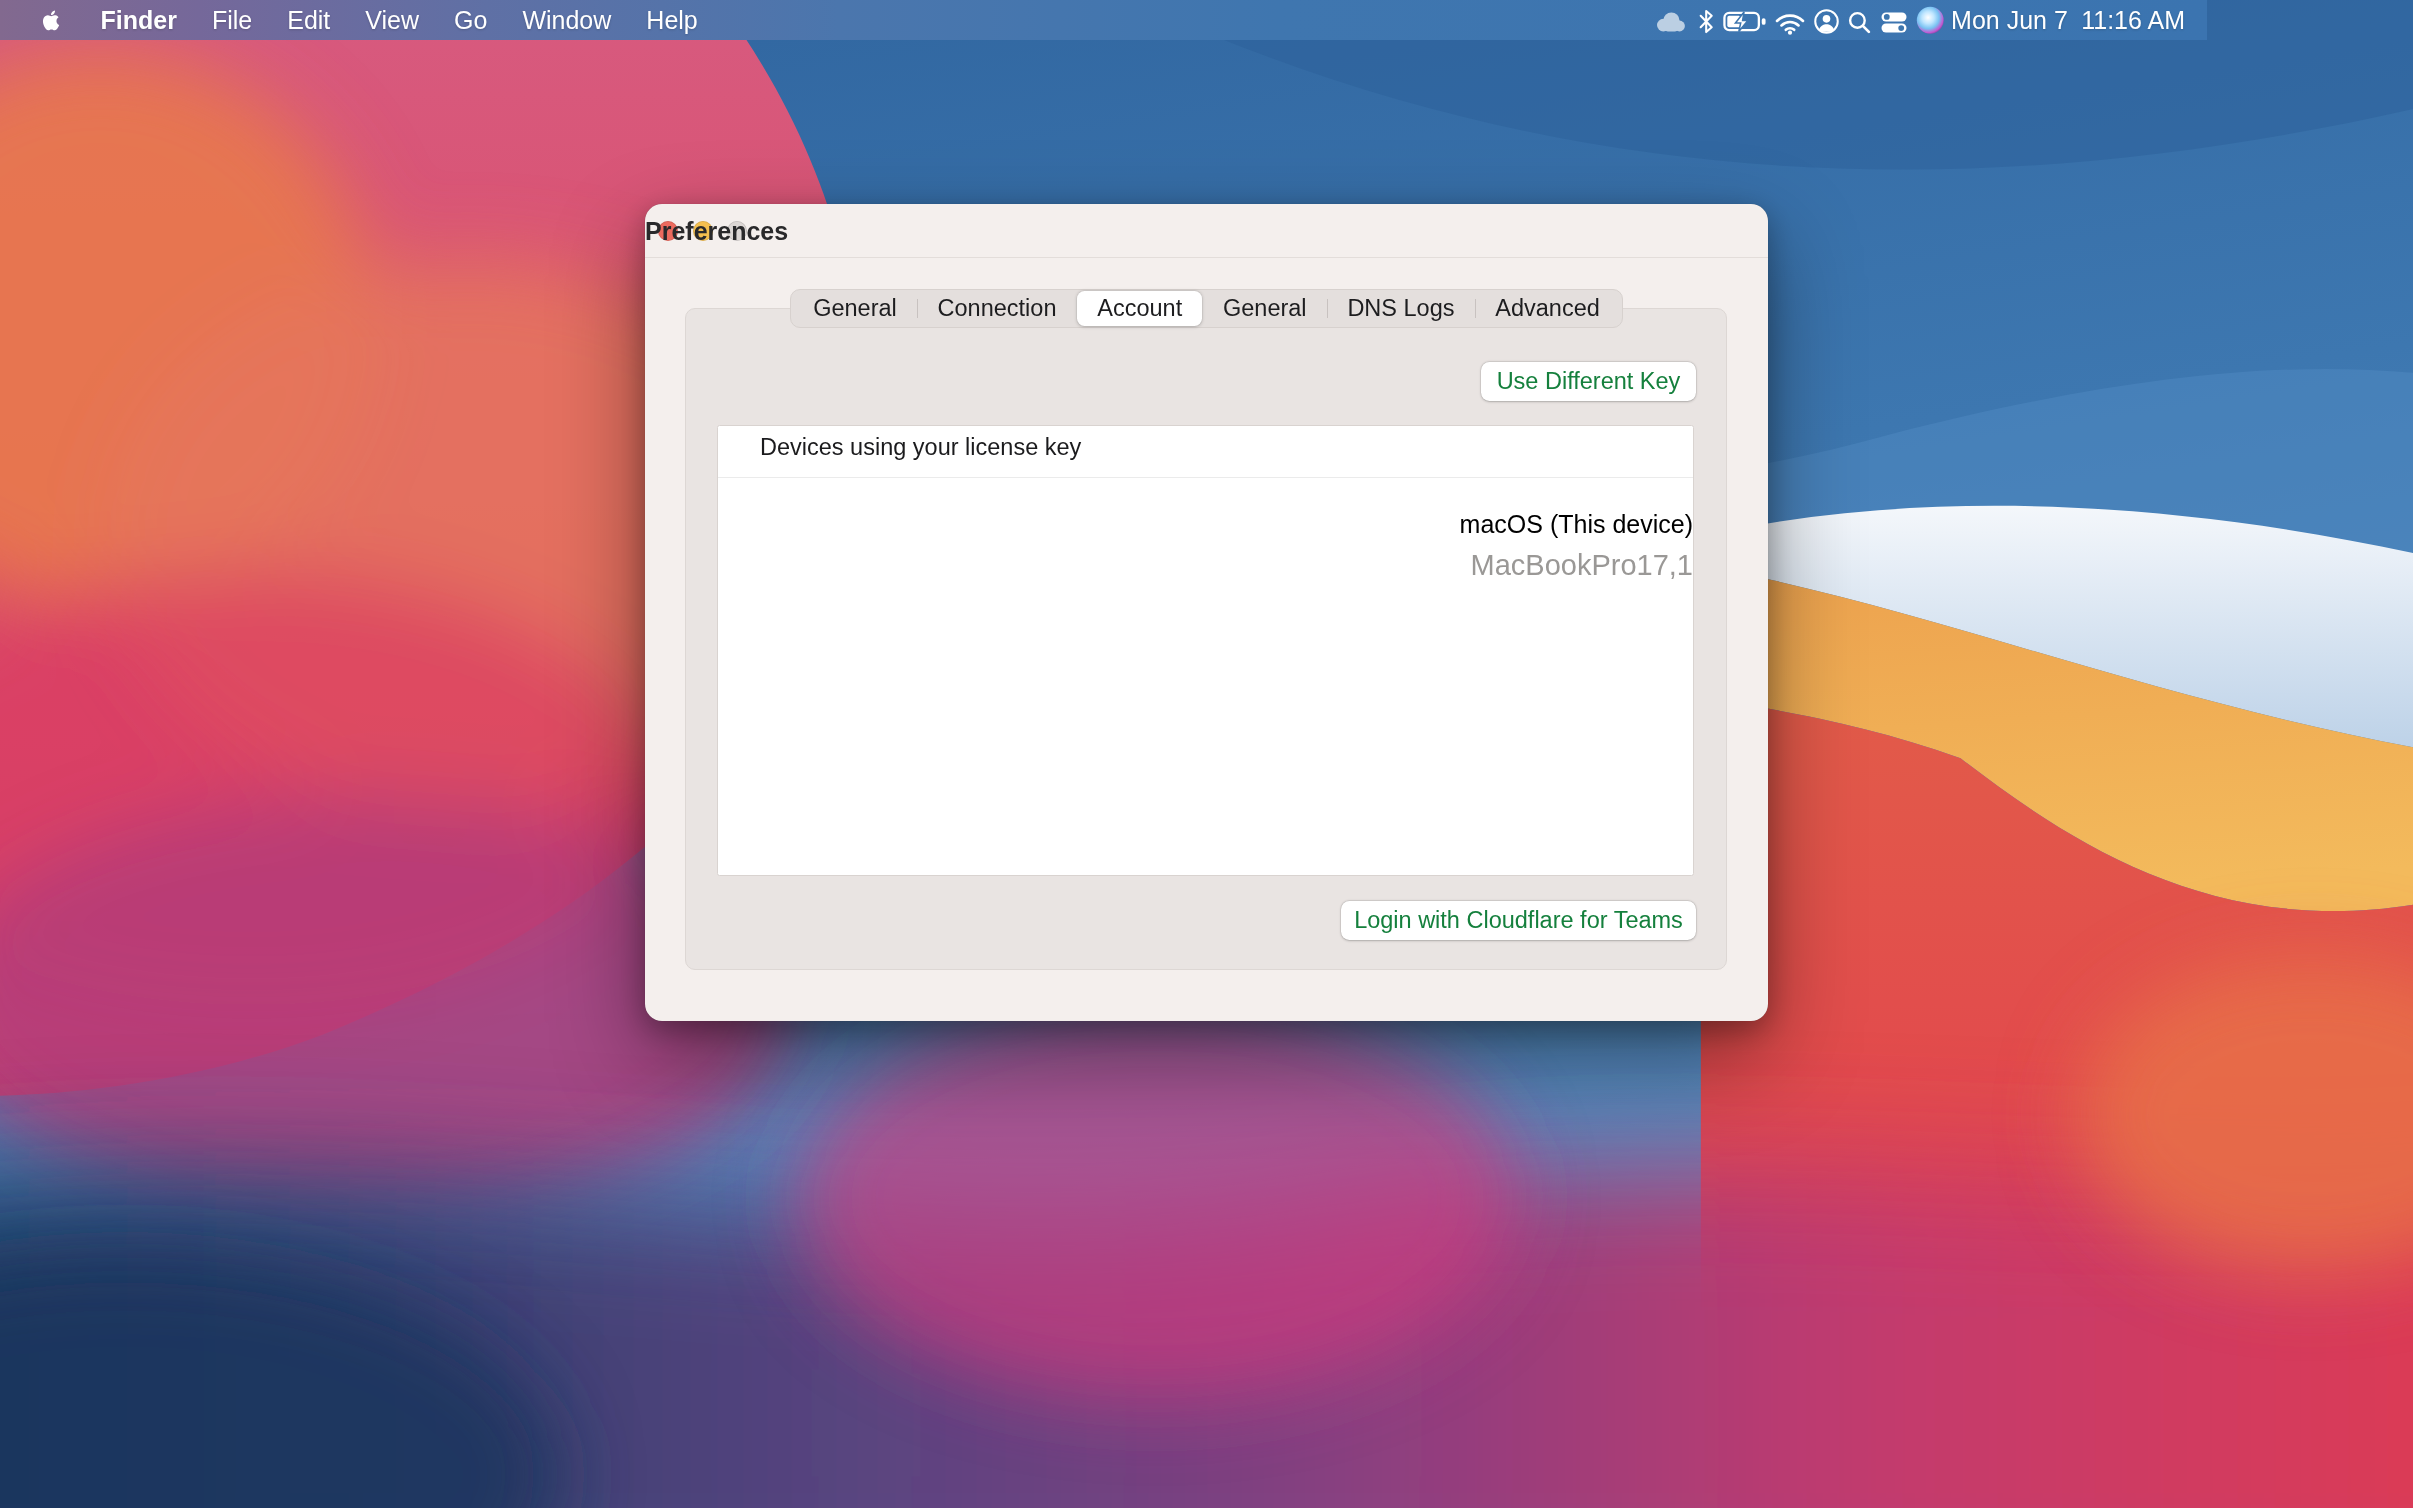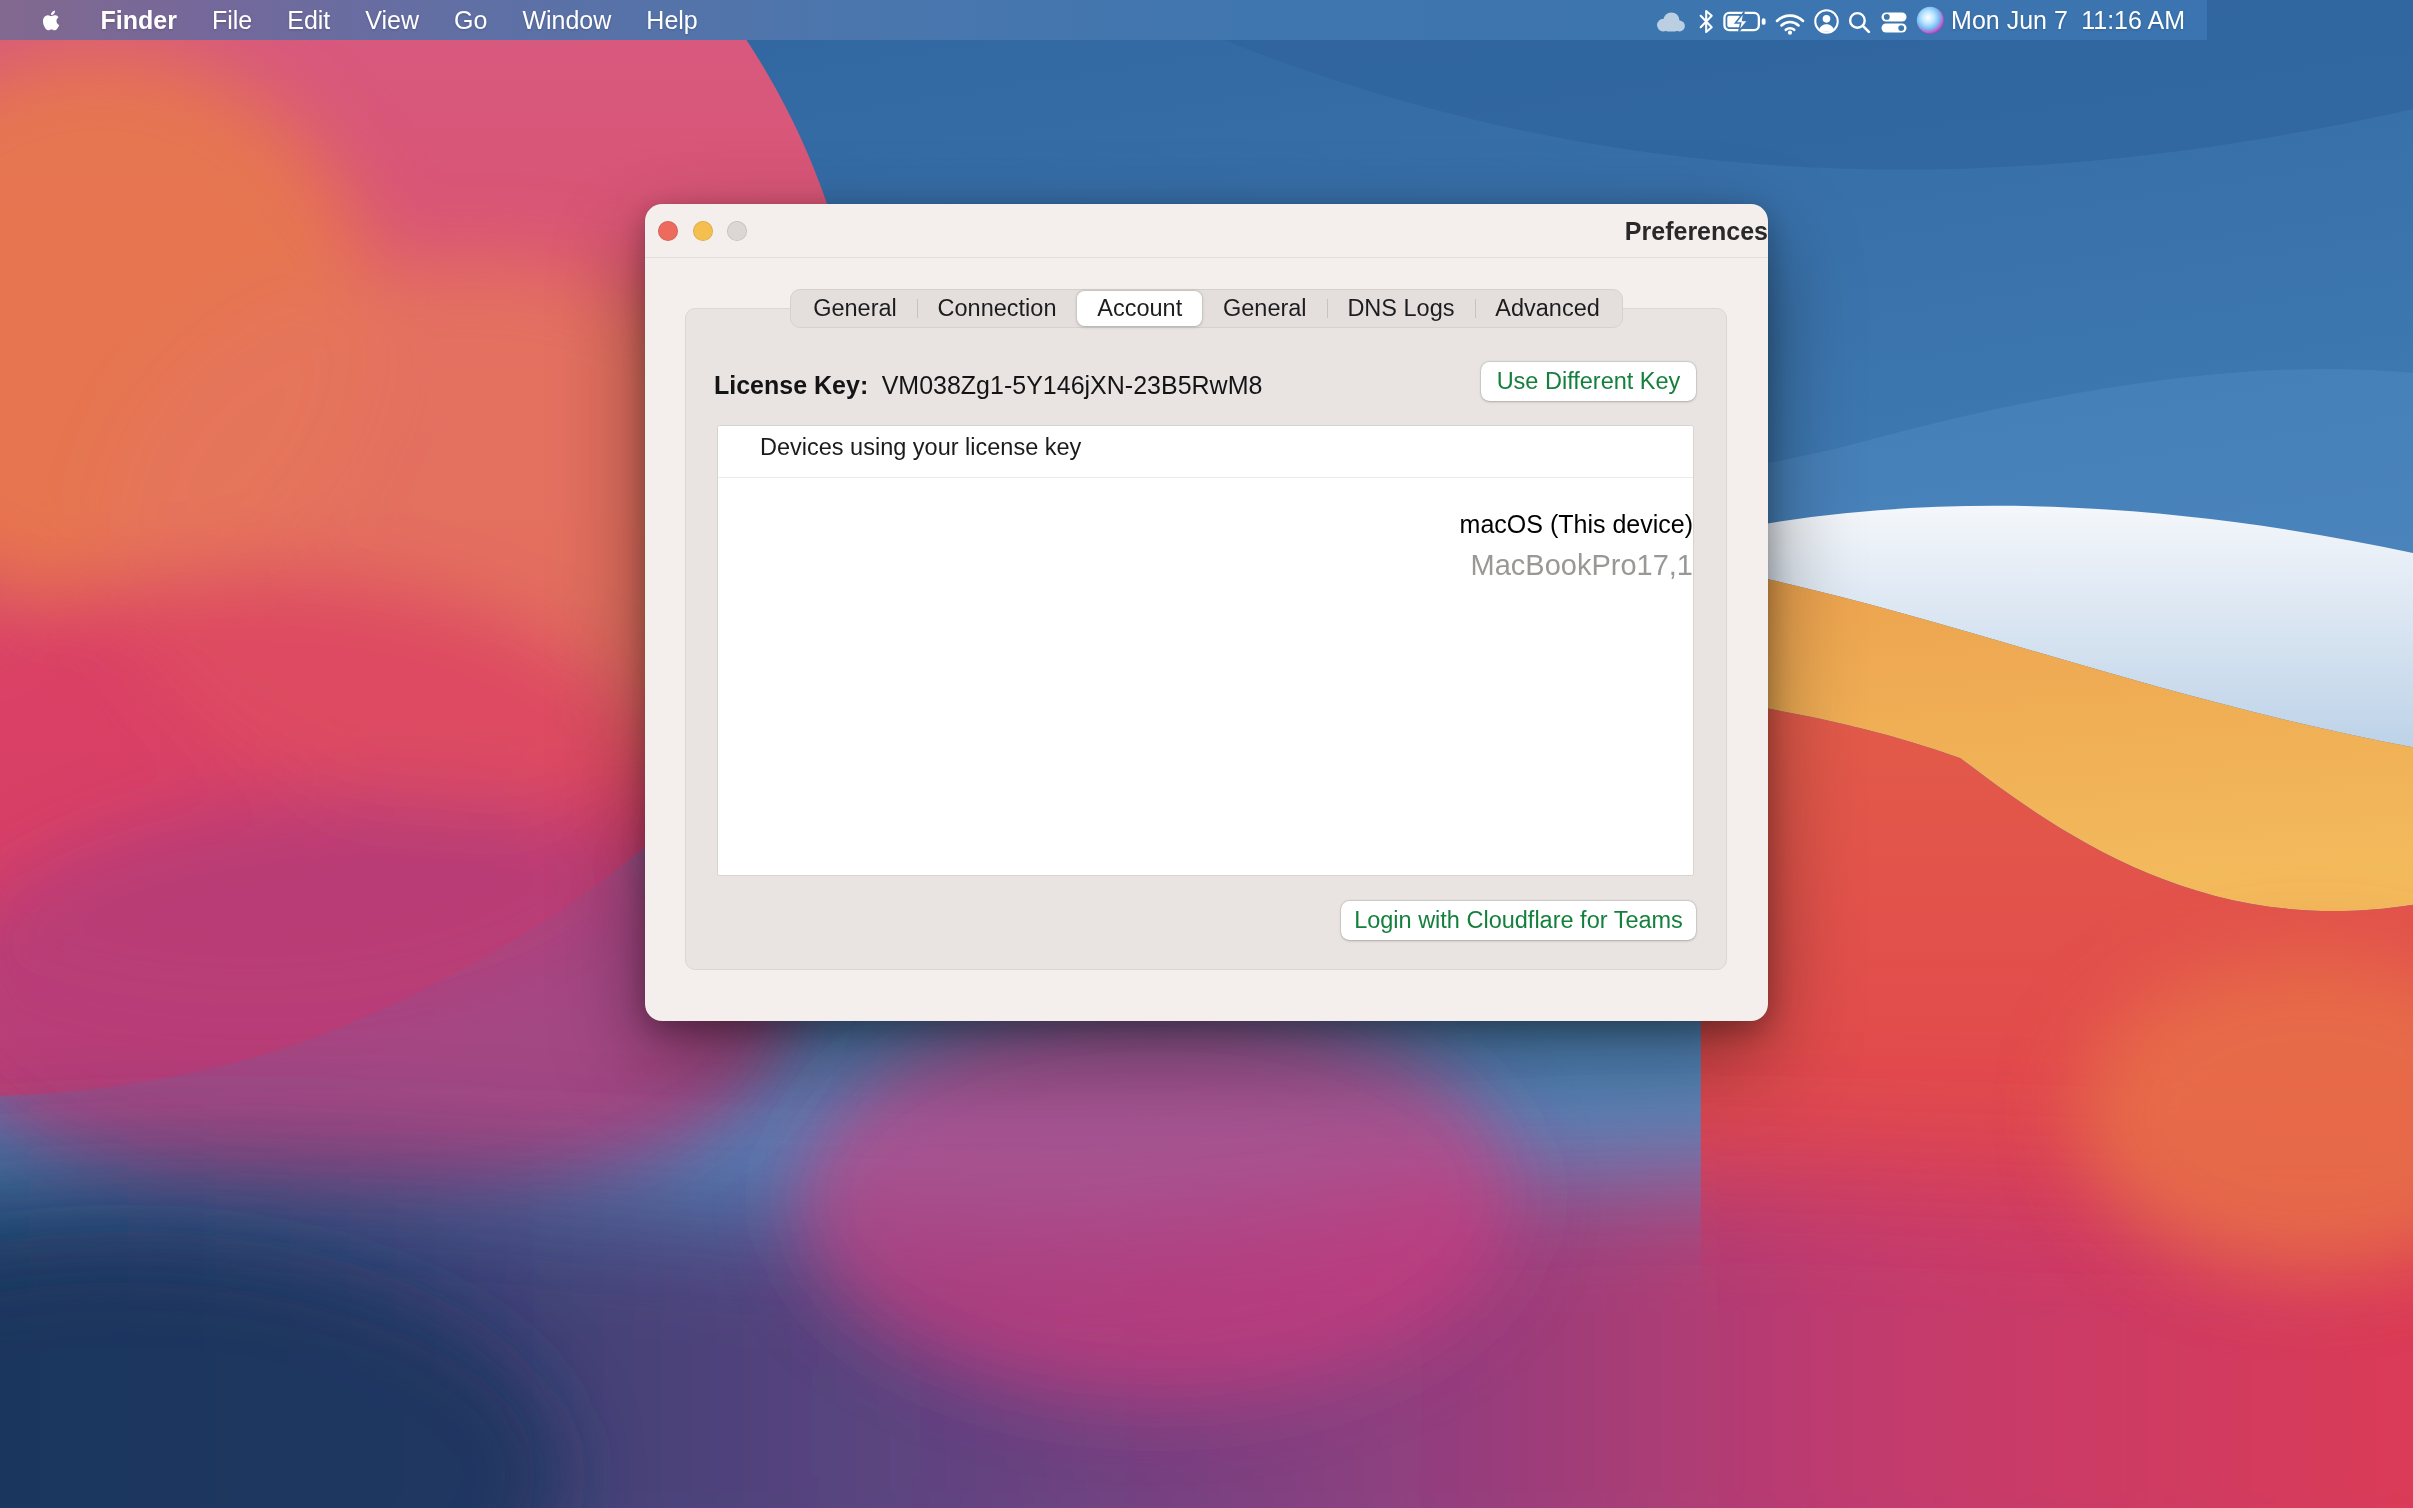--- a/index.html
+++ b/index.html
@@ -27,21 +27,21 @@
   .window {
     position:absolute; left:645px; top:204px; width:1123px; height:817px; z-index:20;
     background:#f4efed; border-radius:17px;
     box-shadow:0 37px 92px rgba(0,0,0,.42), 0 8.4px 28.5px rgba(0,0,0,.28), 0 0 0.8px rgba(0,0,0,.35);
   }
   .titlebar { position:absolute; top:0; left:0; right:0; height:54px; border-bottom:0.8px solid #e3ddda; border-radius:17px 17px 0 0; }
   .traffic { position:absolute; top:17px; width:20px; height:20px; border-radius:50%; box-shadow:inset 0 0 0 0.8px rgba(0,0,0,.12); }
   .t-red    { left:13.4px; background:#ec6a5e; }
   .t-yellow { left:48px; background:#f4bf4f; }
   .t-gray   { left:82px; background:#dcd7d5; }
-  .win-title { position:absolute; top:0; left:0; right:0; height:54px; line-height:54px; text-align:right;
+  .win-title { position:absolute; top:0; left:0; right:0; height:54px; line-height:54px; text-align:left;
     font-size:25px; font-weight:700; color:#29292b; }
 
   .panel { position:absolute; left:40px; top:104px; width:1042px; height:662px;
     background:#e9e4e2; border:0.8px solid #ddd7d4; border-radius:10px; }
 
   
   .seg-wrap { position:absolute; top:85px; left:0; right:0; display:flex; justify-content:center; }
   .seg { display:inline-flex; align-items:center; background:#e4dfdd; border:0.8px solid #d7d1ce; border-radius:10px; height:39px; padding:0 1.7px; }
   .seg .tab { position:relative; height:35px; line-height:35px; padding:0 20px; font-size:23.5px; color:#1d1d1f; border-radius:7.5px; white-space:nowrap; }
   .seg .tab.selected { background:#ffffff; box-shadow:0 0.8px 3.4px rgba(0,0,0,.22), 0 0 0 0.8px rgba(0,0,0,.04); }
@@ -254,24 +254,20 @@
       <span class="tab selected">Account</span>
       <span class="divider hidden"></span>
       <span class="tab">General</span>
       <span class="divider"></span>
       <span class="tab">DNS Logs</span>
       <span class="divider"></span>
       <span class="tab">Advanced</span>
     </div>
   </div>
 
-  <div class="license-row">
-    <span class="license-label">License Key:</span>
-    <span class="license-value">VM038Zg1-5Y146jXN-23B5RwM8</span>
-  </div>
   <div class="btn btn-diffkey">Use Different Key</div>
 
   <div class="devices">
     <div class="devices-header">Devices using your license key</div>
     <div class="device-row">
       <div class="device-name">macOS (This device)</div>
       <div class="device-model">MacBookPro17,1</div>
     </div>
   </div>
 

